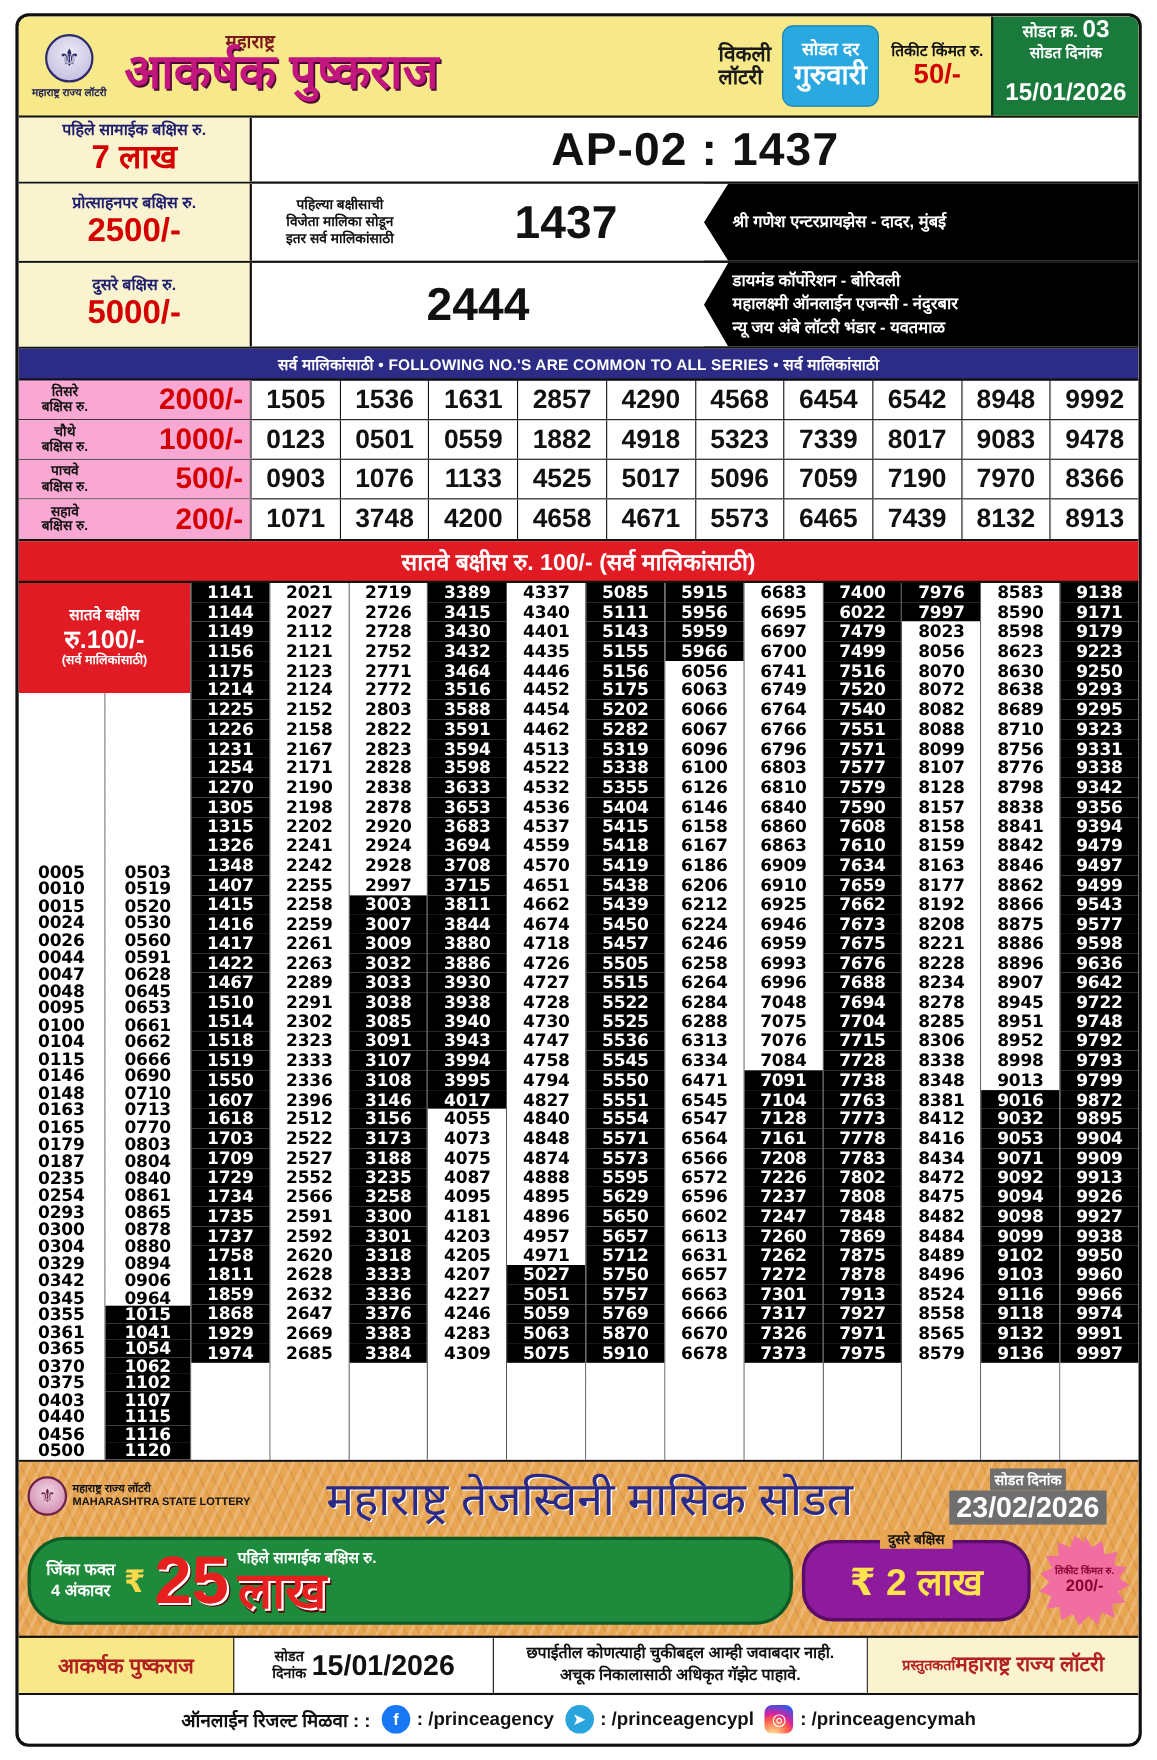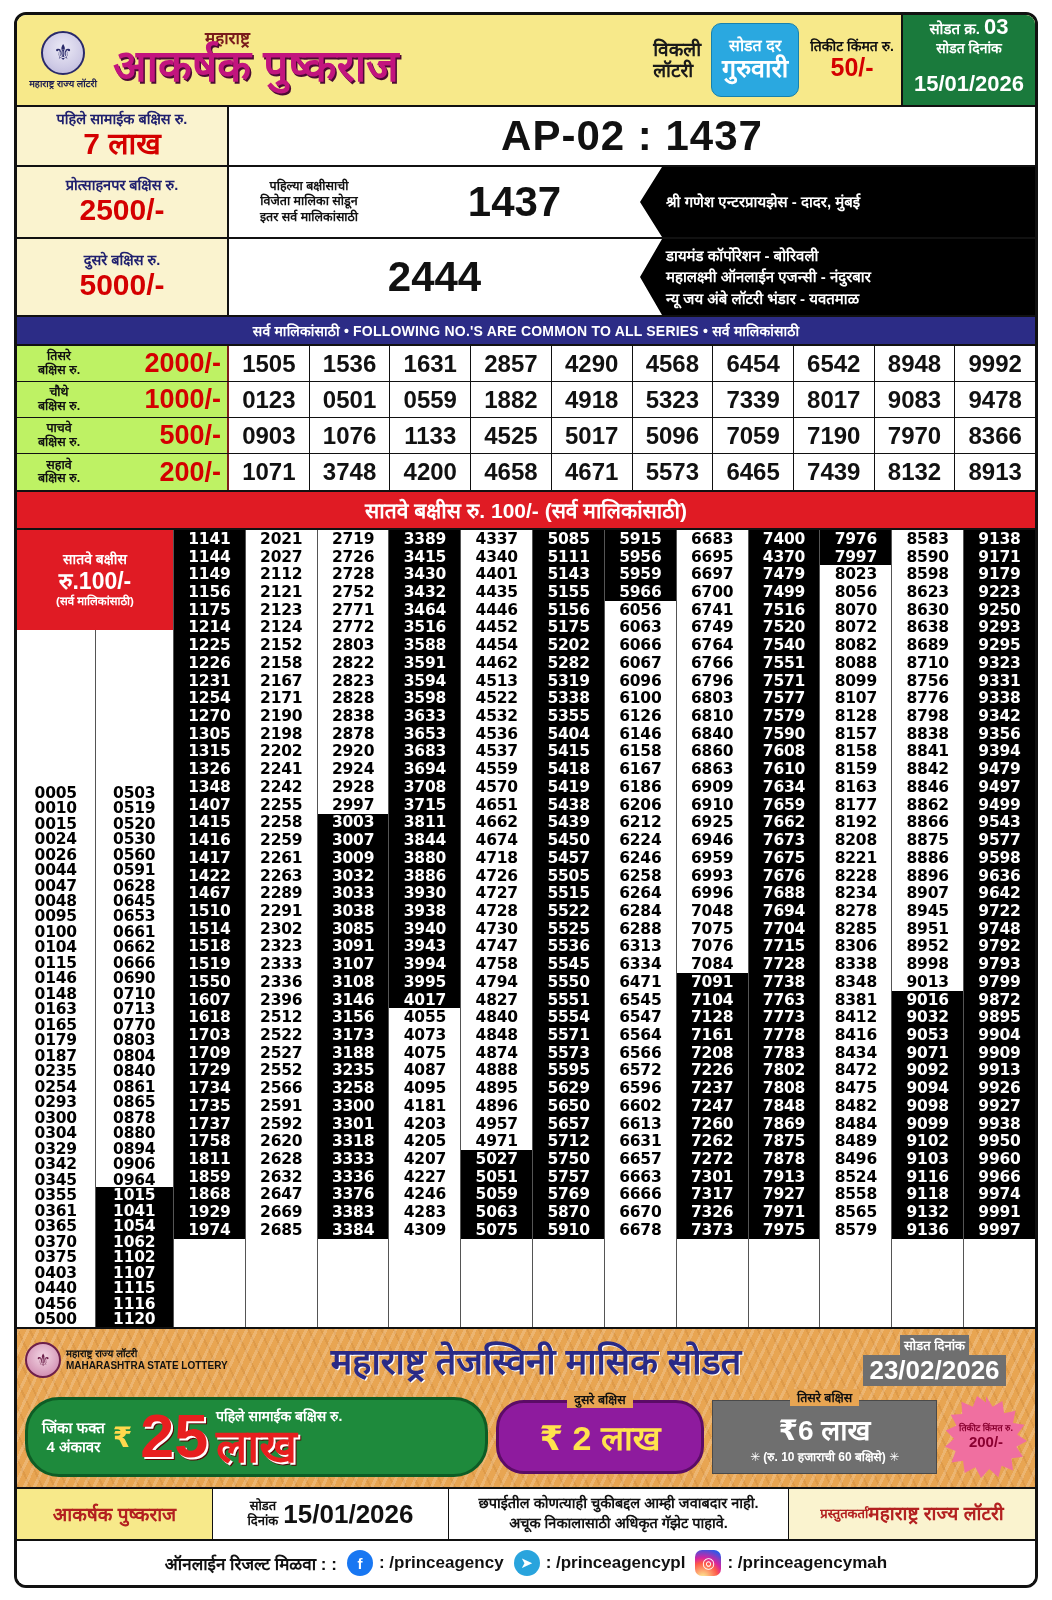--- a/index.html
+++ b/index.html
@@ -134,21 +134,21 @@
     background: #2c2c86; color: #fff; text-align: center;
     font-size: 14px; font-weight: bold; padding: 4px 0;
     border-bottom: 2px solid #111; letter-spacing: .2px;
   }
 
   
   .ptable { border-bottom: 2px solid #111; }
   .prow { display: flex; height: 36px; border-bottom: 1.5px solid #111; }
   .prow:last-child { border-bottom: none; }
   .pname {
-    width: 212px; background: #bef264; border-right: 2px solid #7f1d1d;
+    width: 212px; background: #f9a8d4; border-right: 2px solid #737373;
     display: flex; align-items: center; padding: 0 6px; gap: 6px;
   }
   .pname .nm {
     font-size: 12.5px; font-weight: bold; color: #111;
     line-height: 1.05; text-align: center; width: 72px;
   }
   .pname .amt { font-size: 27px; font-weight: bold; color: #d40000; flex:1; text-align:right; }
   .pcells { flex: 1; display: flex; }
   .pcells div {
     flex: 1; display: flex; align-items: center; justify-content: center;
@@ -204,21 +204,21 @@
   }
   .promo-emblem .circ {
     width: 36px; height: 36px; border-radius: 50%;
     background: radial-gradient(circle at 50% 40%, #f3d7e4, #c97ca5);
     border: 2px solid #6d1f4a; display:flex;align-items:center;justify-content:center;
     font-size:17px;color:#6d1f4a;
   }
   .promo-emblem .tx { font-size: 10px; font-weight: bold; color: #111; line-height: 1.25; }
   .promo-title {
     flex: 1; text-align: center;
-    font-size: 36px; font-weight: bold; color: #2a2a86;
+    font-size: 42px; font-weight: normal; color: #2a2a86;
     text-shadow: 1.2px 1.2px 0 #fff;
   }
   .promo-date {
     width: 185px; text-align: center; color:#fff;
   }
   .promo-date .dl { font-size: 13px; font-weight: bold; background:#6f6f6f; padding:1px 4px; display:inline-block;}
   .promo-date .dv { font-size: 26px; font-weight: bold; background:#6f6f6f; padding:0 6px; display:inline-block; }
   .promo-bottom { display: flex; align-items: center; padding: 0 8px; gap: 8px; height: 92px; }
   .pill-green {
     background: #1e8a3c; border-radius: 34px; border: 3px solid #0e5c25;
@@ -938,21 +938,21 @@
             <div class="cell b">7326</div>
             <div class="cell b">7373</div>
             <div class="cell w"></div>
             <div class="cell w"></div>
             <div class="cell w"></div>
             <div class="cell w"></div>
             <div class="cell w"></div>
           </div>
           <div class="numcol sep">
             <div class="cell b">7400</div>
-            <div class="cell b">4370</div>
+            <div class="cell b">6022</div>
             <div class="cell b">7479</div>
             <div class="cell b">7499</div>
             <div class="cell b">7516</div>
             <div class="cell b">7520</div>
             <div class="cell b">7540</div>
             <div class="cell b">7551</div>
             <div class="cell b">7571</div>
             <div class="cell b">7577</div>
             <div class="cell b">7579</div>
             <div class="cell b">7590</div>
@@ -1159,25 +1159,20 @@
         <div class="pg-25">25</div>
         <div style="display:flex;flex-direction:column;">
           <span class="pg-lbl">पहिले सामाईक बक्षिस रु.</span>
           <span class="pg-25" style="font-size:46px;">लाख</span>
         </div>
       </div>
       <div class="pill-purple">
         <span class="pp-tag">दुसरे बक्षिस</span>
         <span class="pp-v">₹ 2 लाख</span>
       </div>
-      <div class="pill-grey">
-        <span class="pgr-tag">तिसरे बक्षिस</span>
-        <span class="pgr-v">₹6 लाख</span>
-        <span class="pgr-s">✳ (रु. 10 हजाराची 60 बक्षिसे) ✳</span>
-      </div>
       <div class="burst">
         <span>तिकीट किंमत रु.</span>
         <span class="bv">200/-</span>
       </div>
     </div>
   </div>
 
   <div class="footer1">
     <div class="f1a">आकर्षक पुष्कराज</div>
     <div class="f1b">

